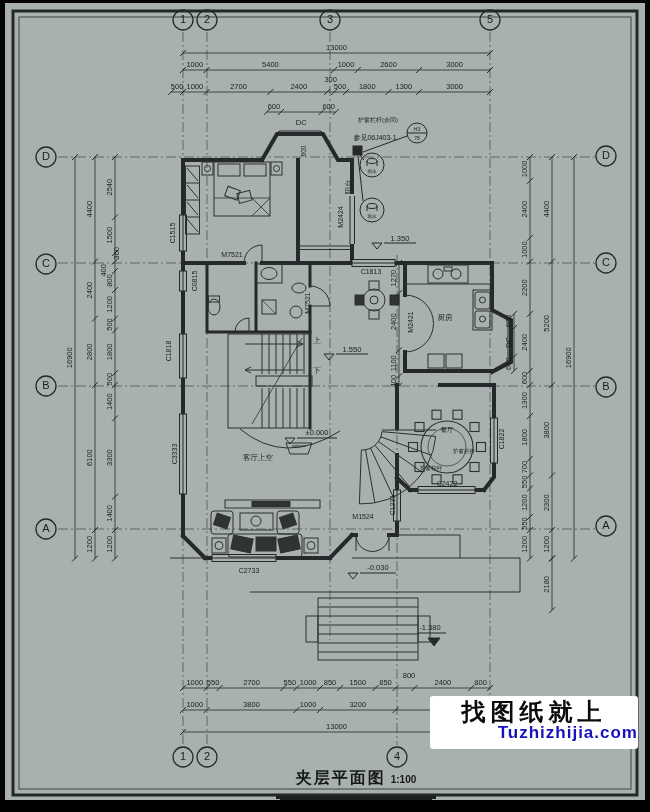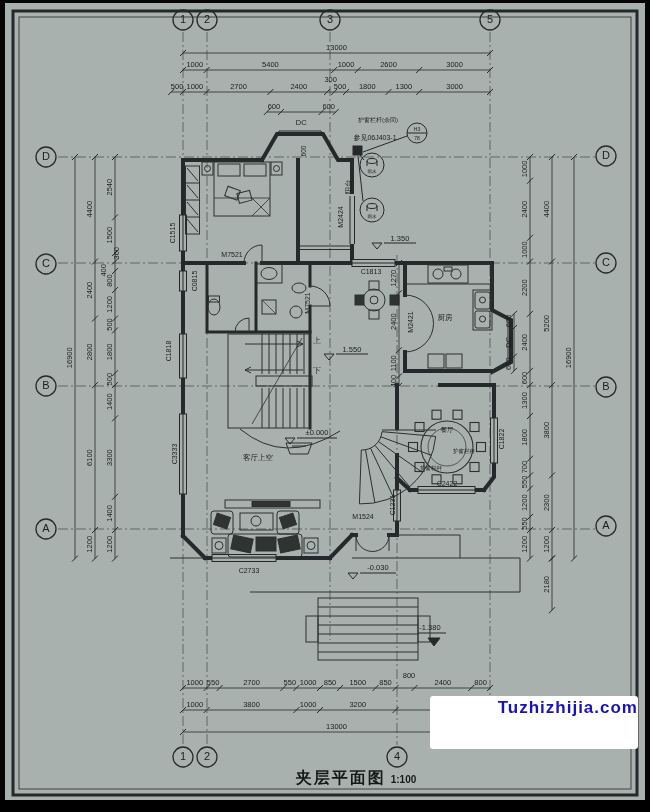--- a/index.html
+++ b/index.html
@@ -1,21 +1,21 @@
 <!DOCTYPE html>
 <html><head>
 <meta charset="utf-8">
 <style>
   html,body{margin:0;padding:0;background:#000;}
   .stage{position:relative;width:650px;height:812px;background:#050505;overflow:hidden;
          font-family:"Liberation Sans",sans-serif;}
   .paper{position:absolute;left:5px;top:3px;width:640px;height:797px;background:#a8b1ad;}
   svg{position:absolute;left:0;top:0;}
   .title-block{position:absolute;left:276px;top:768px;width:160px;text-align:center;
-               color:#16191a;border-bottom:3px solid #1d2120;padding-bottom:21px;
+               color:#16191a;border-bottom:3px solid #1d2120;padding-bottom:7px;
                box-shadow:0 5px 0 -4px #1d2120;}
   .title-block .t1{font-size:16px;font-weight:bold;letter-spacing:2px;}
   .title-block .t2{font-size:10px;font-weight:bold;margin-left:5px;}
   .watermark{position:absolute;left:430px;top:696px;width:208px;height:53px;background:#ffffff;
              border-radius:3px;text-align:center;line-height:1.05;padding-top:3px;box-sizing:border-box;}
   .watermark .w1{font-size:24px;font-weight:bold;color:#0c0c0c;letter-spacing:5px;}
   .watermark .w2{font-size:17px;font-weight:bold;letter-spacing:1px;}
   .bottombar{position:absolute;left:0;top:800px;width:650px;height:12px;background:#000;}
 </style>
 </head>
@@ -506,17 +506,18 @@
         <text x="372" y="172" text-anchor="middle" dominant-baseline="middle" font-size="4.5" fill="#1a1e1d" font-family="&quot;Liberation Sans&quot;,sans-serif">雨水</text>
         <text x="372" y="217" text-anchor="middle" dominant-baseline="middle" font-size="4.5" fill="#1a1e1d" font-family="&quot;Liberation Sans&quot;,sans-serif">雨水</text>
       </g>
   </svg>
 
   <div class="title-block">
     <span class="t1">夹层平面图</span><span class="t2">1:100</span>
   </div>
 
   <div class="watermark">
+    <div class="w1">找图纸就上</div>
     <div class="w2" style="color: rgb(23, 18, 189); text-align: right;">Tuzhizhijia.com</div>
   </div>
 
   <div class="bottombar"></div>
 </div>
 
 </body></html>

